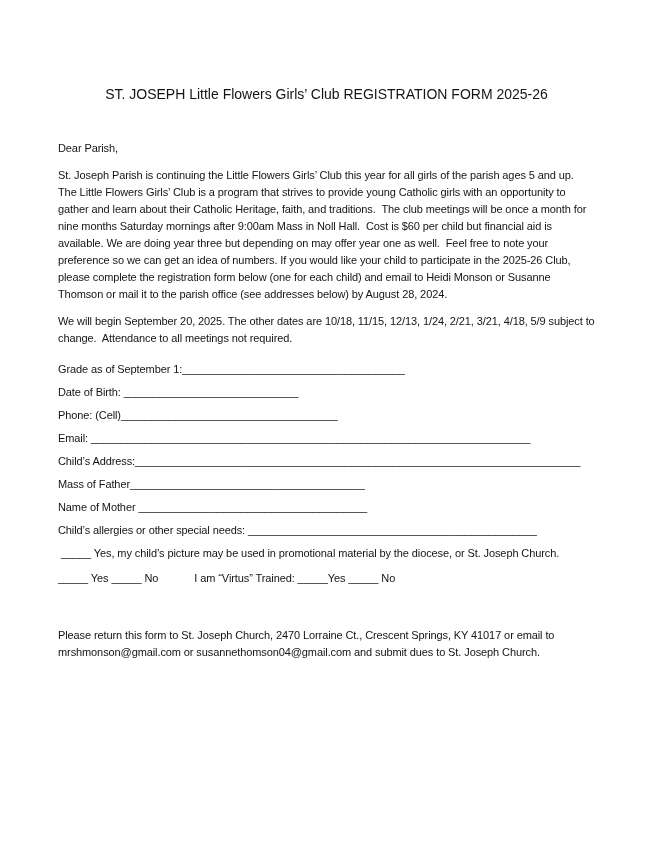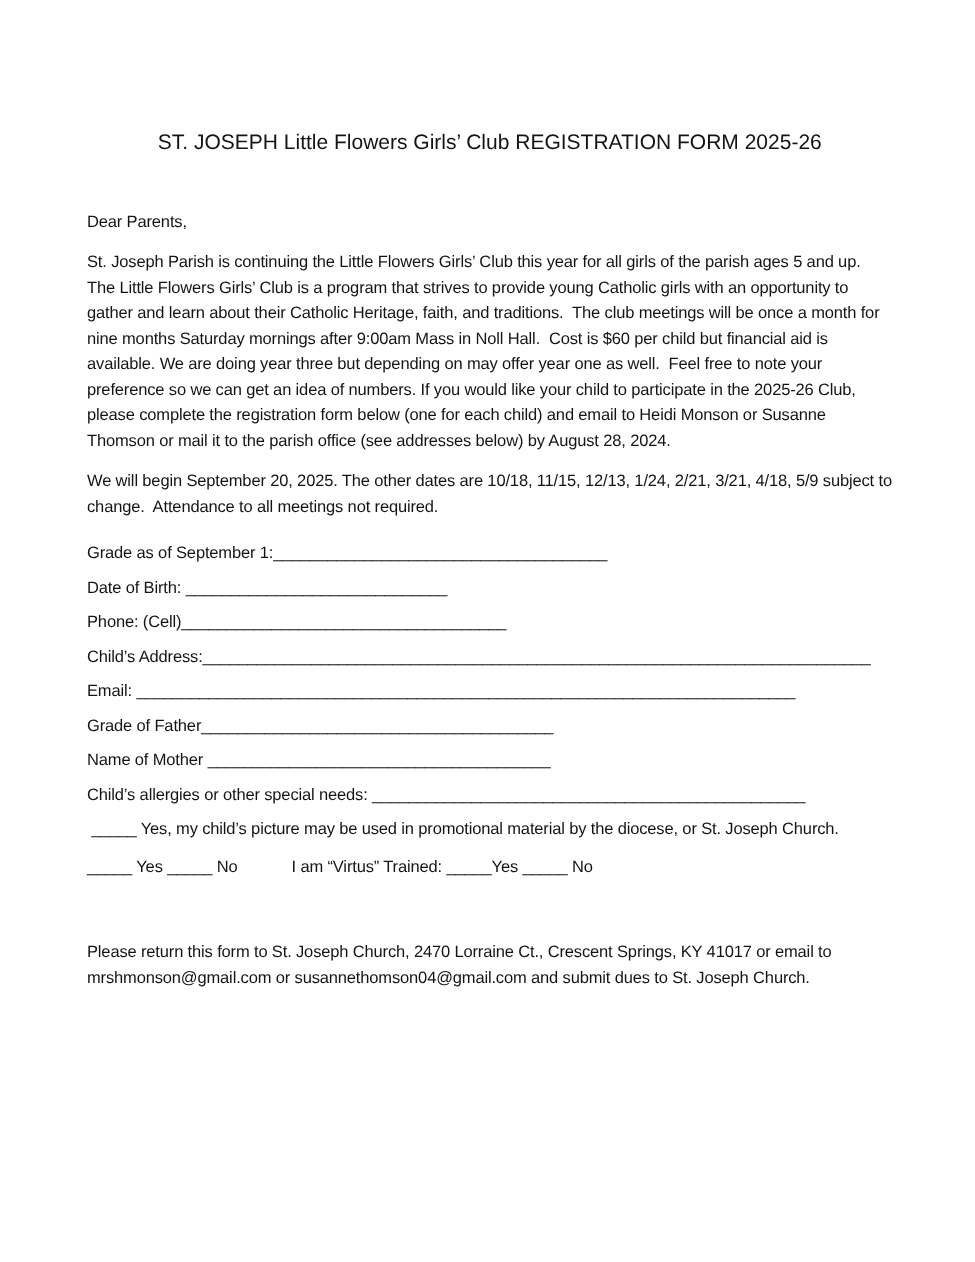--- a/index.html
+++ b/index.html
@@ -66,32 +66,32 @@
     margin-top: 40px;
   }
 </style>
 </head>
 <body>
 
 <div class="page">
 
   <h1 class="title">ST. JOSEPH Little Flowers Girls’ Club REGISTRATION FORM 2025-26</h1>
 
-  <p class="salutation">Dear Parents,</p>
+  <p class="salutation">Dear Parish,</p>
 
   <p class="para">St. Joseph Parish is continuing the Little Flowers Girls’ Club this year for all girls of the parish ages 5 and up.  The Little Flowers Girls’ Club is a program that strives to provide young Catholic girls with an opportunity to gather and learn about their Catholic Heritage, faith, and traditions.  The club meetings will be once a month for nine months Saturday mornings after 9:00am Mass in Noll Hall.  Cost is $60 per child but financial aid is available. We are doing year three but depending on may offer year one as well.  Feel free to note your preference so we can get an idea of numbers. If you would like your child to participate in the 2025-26 Club, please complete the registration form below (one for each child) and email to Heidi Monson or Susanne Thomson or mail it to the parish office (see addresses below) by August 28, 2024.</p>
 
   <p class="para para-dates">We will begin September 20, 2025. The other dates are 10/18, 11/15, 12/13, 1/24, 2/21, 3/21, 4/18, 5/9 subject to change.  Attendance to all meetings not required.</p>
 
   <p class="field">Grade as of September 1:_____________________________________</p>
   <p class="field">Date of Birth: _____________________________</p>
   <p class="field">Phone: (Cell)____________________________________</p>
+  <p class="field">Email: _________________________________________________________________________</p>
   <p class="field">Child’s Address:__________________________________________________________________________</p>
-  <p class="field">Email: _________________________________________________________________________</p>
-  <p class="field">Grade of Father_______________________________________</p>
+  <p class="field">Mass of Father_______________________________________</p>
   <p class="field">Name of Mother ______________________________________</p>
   <p class="field">Child’s allergies or other special needs: ________________________________________________</p>
 
   <p class="field photo-release"> _____ Yes, my child’s picture may be used in promotional material by the diocese, or St. Joseph Church.</p>
 
 
   <p class="volunteer-row"><span>_____ Yes _____ No</span><span class="virtus">I am “Virtus” Trained: _____Yes _____ No</span></p>
 
   <p class="para return-para">Please return this form to St. Joseph Church, 2470 Lorraine Ct., Crescent Springs, KY 41017 or email to mrshmonson@gmail.com or susannethomson04@gmail.com and submit dues to St. Joseph Church.</p>
 

